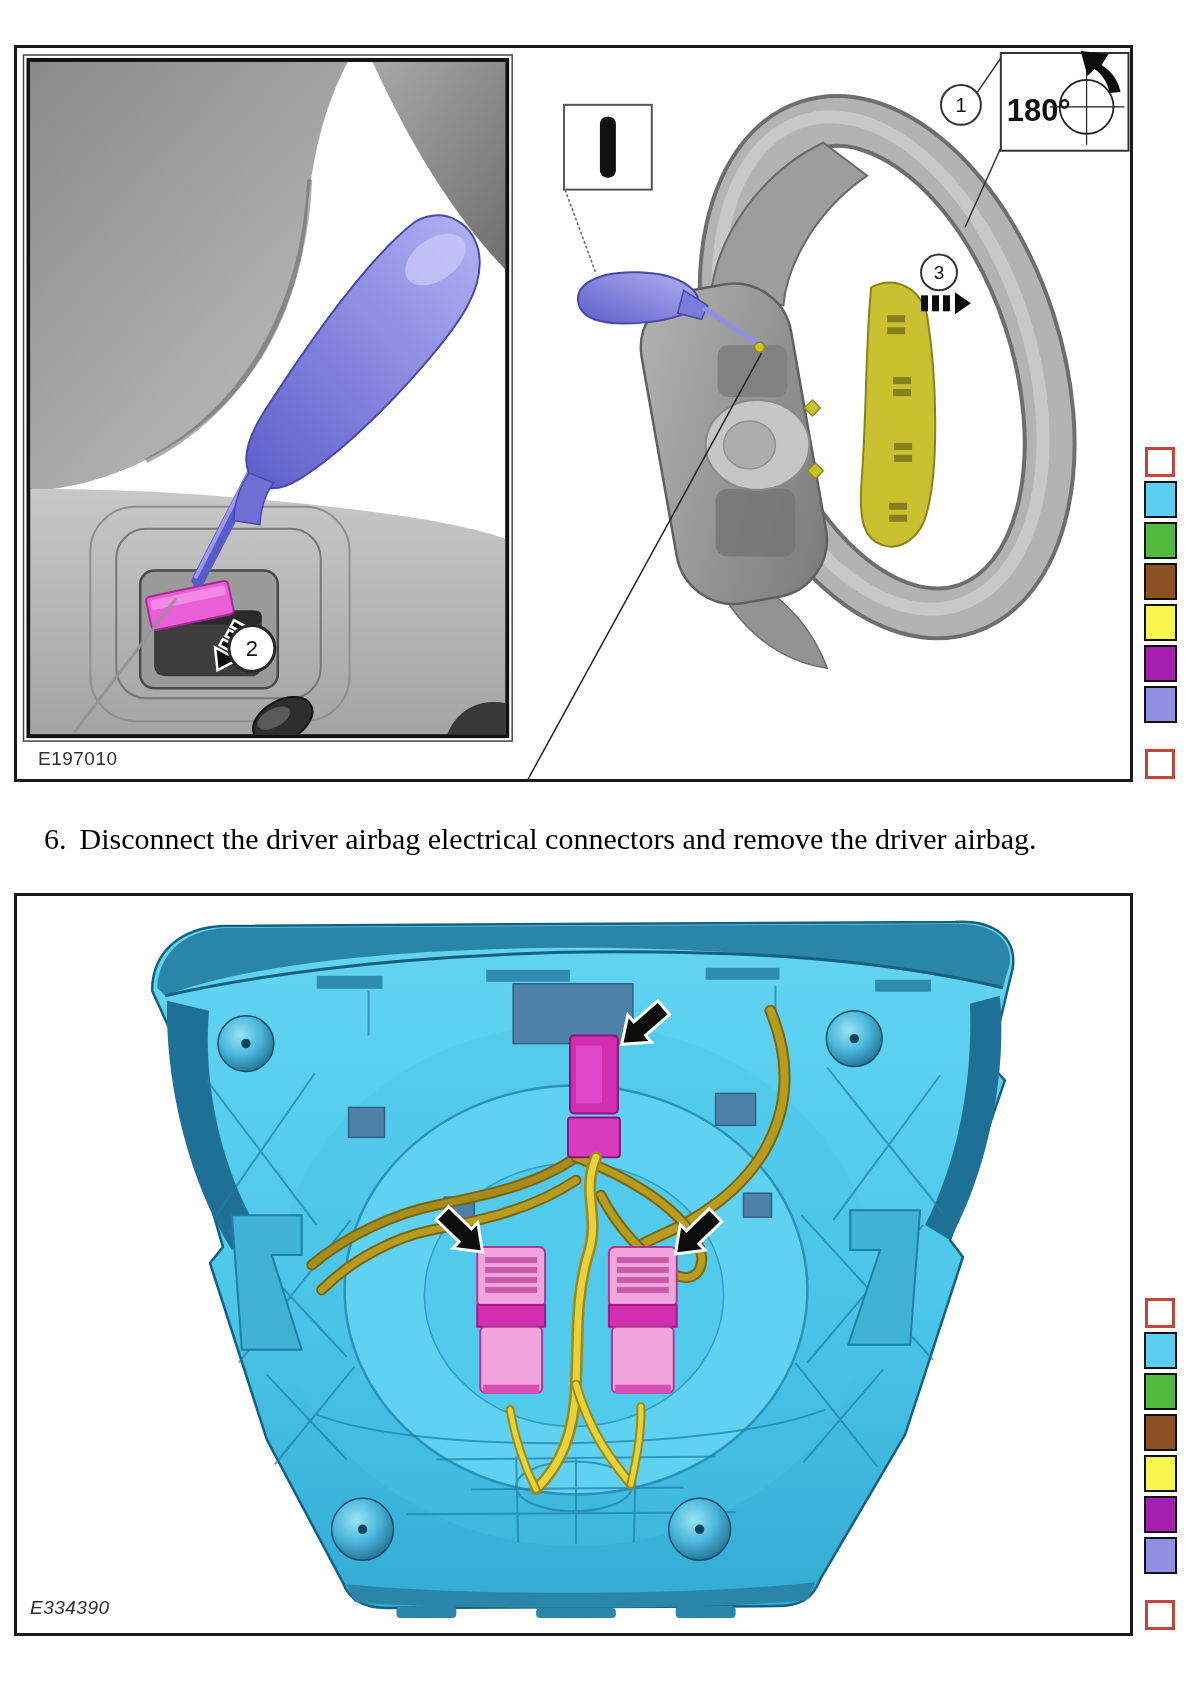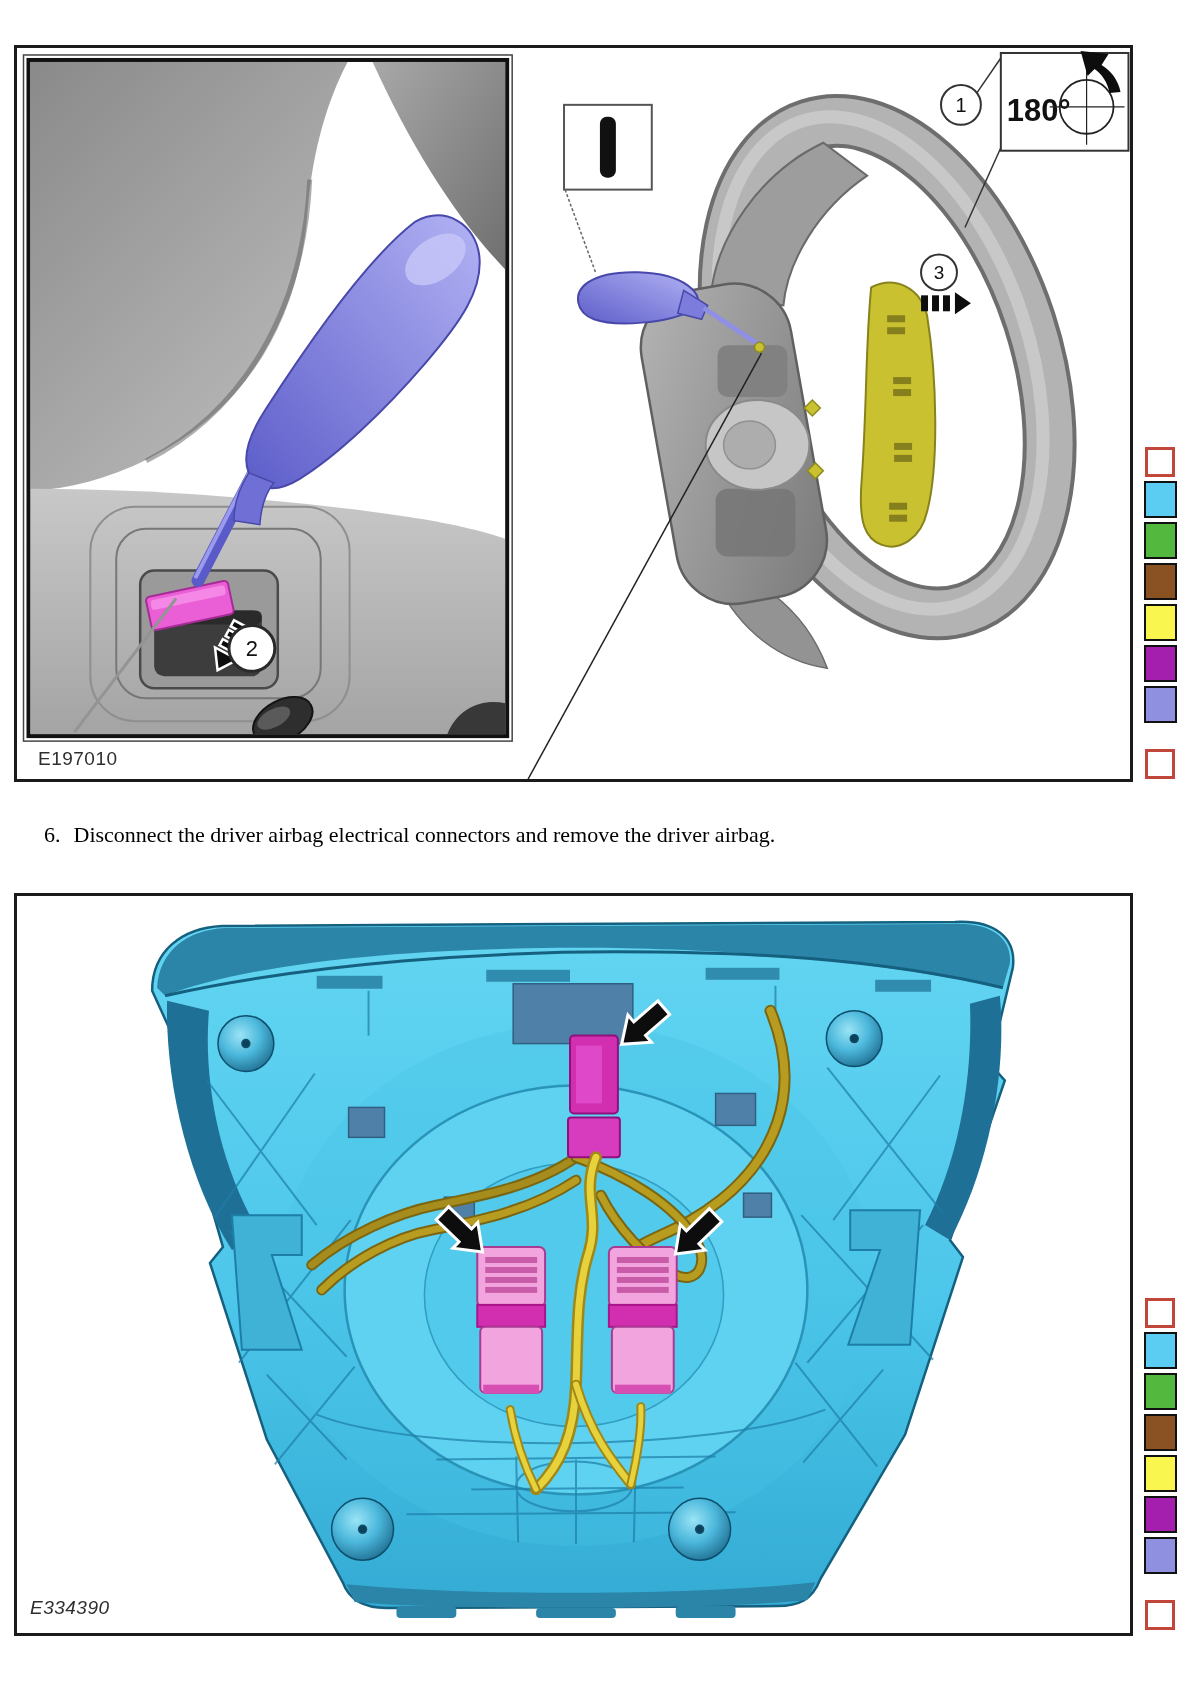--- a/index.html
+++ b/index.html
@@ -7,21 +7,21 @@
         font-family:"Liberation Sans",sans-serif;}
   .figure{position:absolute;background:#ffffff;border:3px solid #1b1b1b;box-sizing:border-box;}
   .figure svg{display:block;width:100%;height:100%;}
   #fig1{left:14px;top:45px;width:1119px;height:737px;}
   #fig2{left:14px;top:893px;width:1119px;height:743px;}
   .fig-label{position:absolute;font-size:19px;color:#2e2e2e;letter-spacing:.5px;
              font-family:"Liberation Sans",sans-serif;}
   #fig1-label{left:22px;top:748px;margin-left:16px;}
   #fig2-label{left:30px;top:1597px;font-style:italic;}
   .step{position:absolute;left:44px;top:822px;width:1080px;font-family:"Liberation Serif",serif;
-        font-size:22px;color:#000;}
+        font-size:30px;color:#000;}
   .step .num{display:inline-block;margin-right:13px;}
   .swatch-col{position:absolute;display:flex;flex-direction:column;gap:4px;width:33px;}
   #palette-top{left:1144px;top:447px;}
   #palette-bottom{left:1144px;top:1298px;}
   .swatch{width:33px;height:37px;border:2px solid #111;box-sizing:border-box;cursor:pointer;}
   .swatch.outline{width:30px;height:30px;border:3px solid #c2473a;margin-left:1px;background:#fff;}
   .swatch.outline.last{margin-top:22px;}
   svg text{font-family:"Liberation Sans",sans-serif;}
 </style>
 </head>

